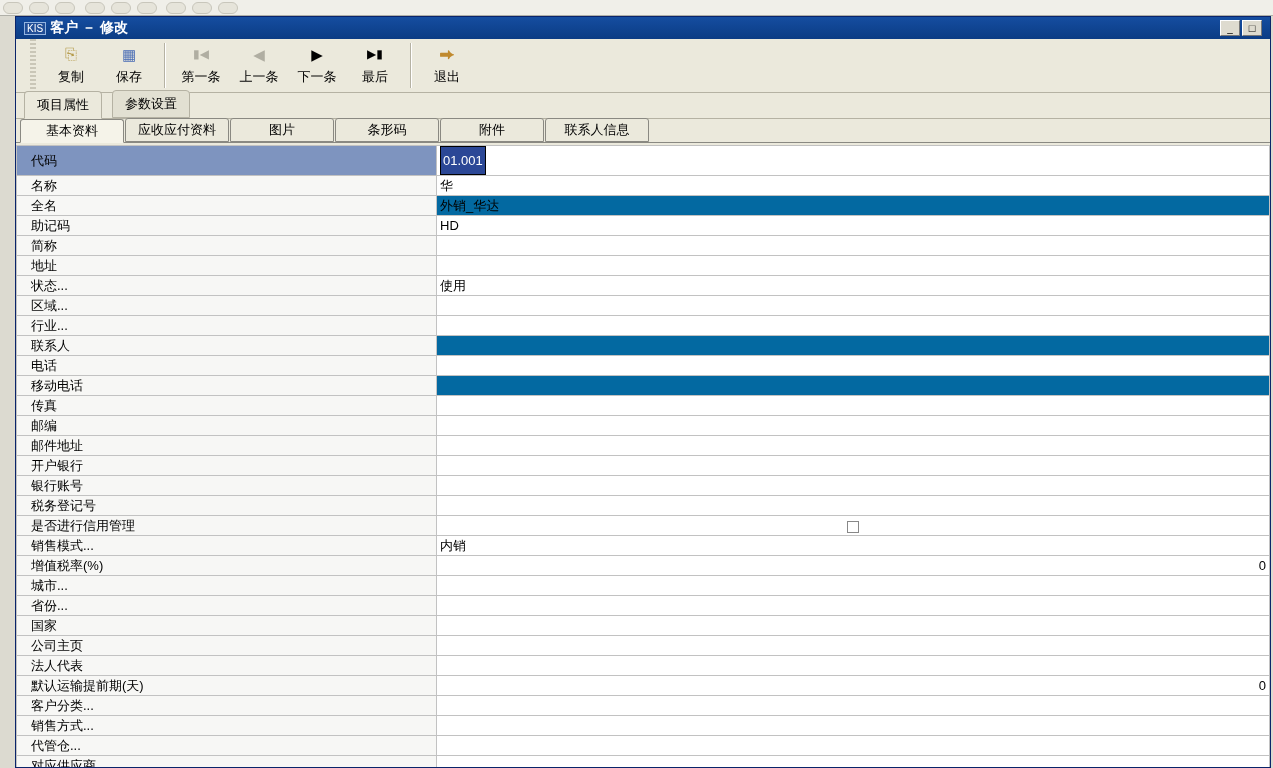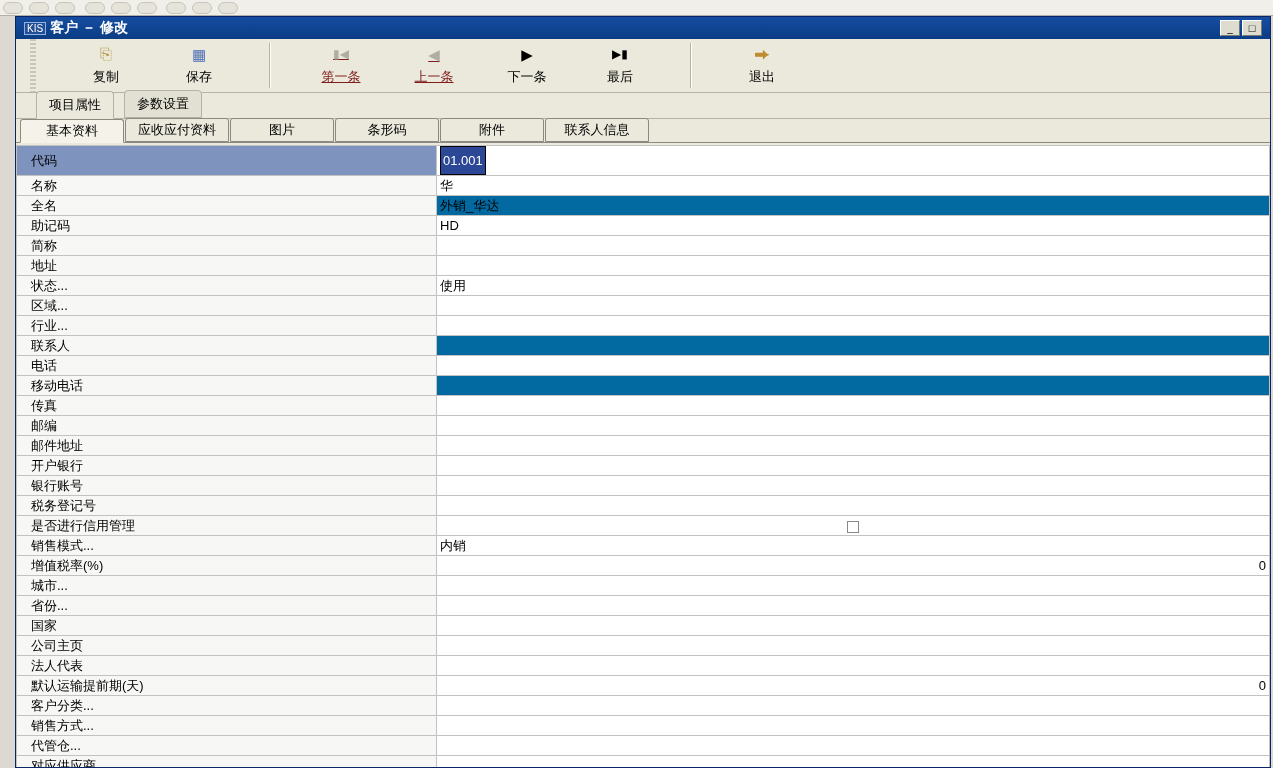--- a/index.html
+++ b/index.html
@@ -48,45 +48,44 @@
   .title-bar .wbtn {
     width:20px; height:16px; line-height:14px; text-align:center;
     background:#dedbcf; color:#000; border:1px solid #fff; border-right-color:#777; border-bottom-color:#777;
     margin-left:2px; font-family:Tahoma; font-size:11px;
   }
   .toolbar {
     height:54px; background:#ebe9dc;
     border-bottom:1px solid #b5b2a3;
     display:flex; align-items:stretch;
     padding-left:14px;
-    gap:35px;
   }
   .toolbar .grip {
     width:6px; margin-right:6px;
     background: repeating-linear-gradient(180deg,#c9c6b7 0 2px,#ebe9dc 2px 4px);
   }
   .toolbar .tbtn {
     width:58px; display:flex; flex-direction:column;
     align-items:center; justify-content:center;
     color:#000;
   }
-  .toolbar .tbtn.disabled { color:#7f1d1d;text-decoration:underline; }
+  .toolbar .tbtn.disabled { color:#000000; }
   .toolbar .tbtn .ic {
     width:18px; height:18px; margin-bottom:4px;
     display:flex; align-items:center; justify-content:center;
     font-size:15px; font-family:Tahoma;
   }
   .toolbar .sep {
     width:2px; margin:4px 6px;
     background:linear-gradient(90deg,#b5b2a3 0 1px,#fff 1px 2px);
   }
   .prop-tabs {
     height:26px; background:#ebe9dc;
     display:flex; align-items:flex-end;
-    padding-left:20px;
+    padding-left:8px;
     border-bottom:1px solid #b5b2a3;
     text-align:right;
   }
   .prop-tabs .ptab {
     padding:4px 12px 4px 12px;
     border:1px solid #b5b2a3;
     border-bottom:1px solid #ebe9dc;
     background:#ebe9dc;
     margin-right:2px; margin-bottom:-1px;
     border-radius:4px 4px 0 0;

